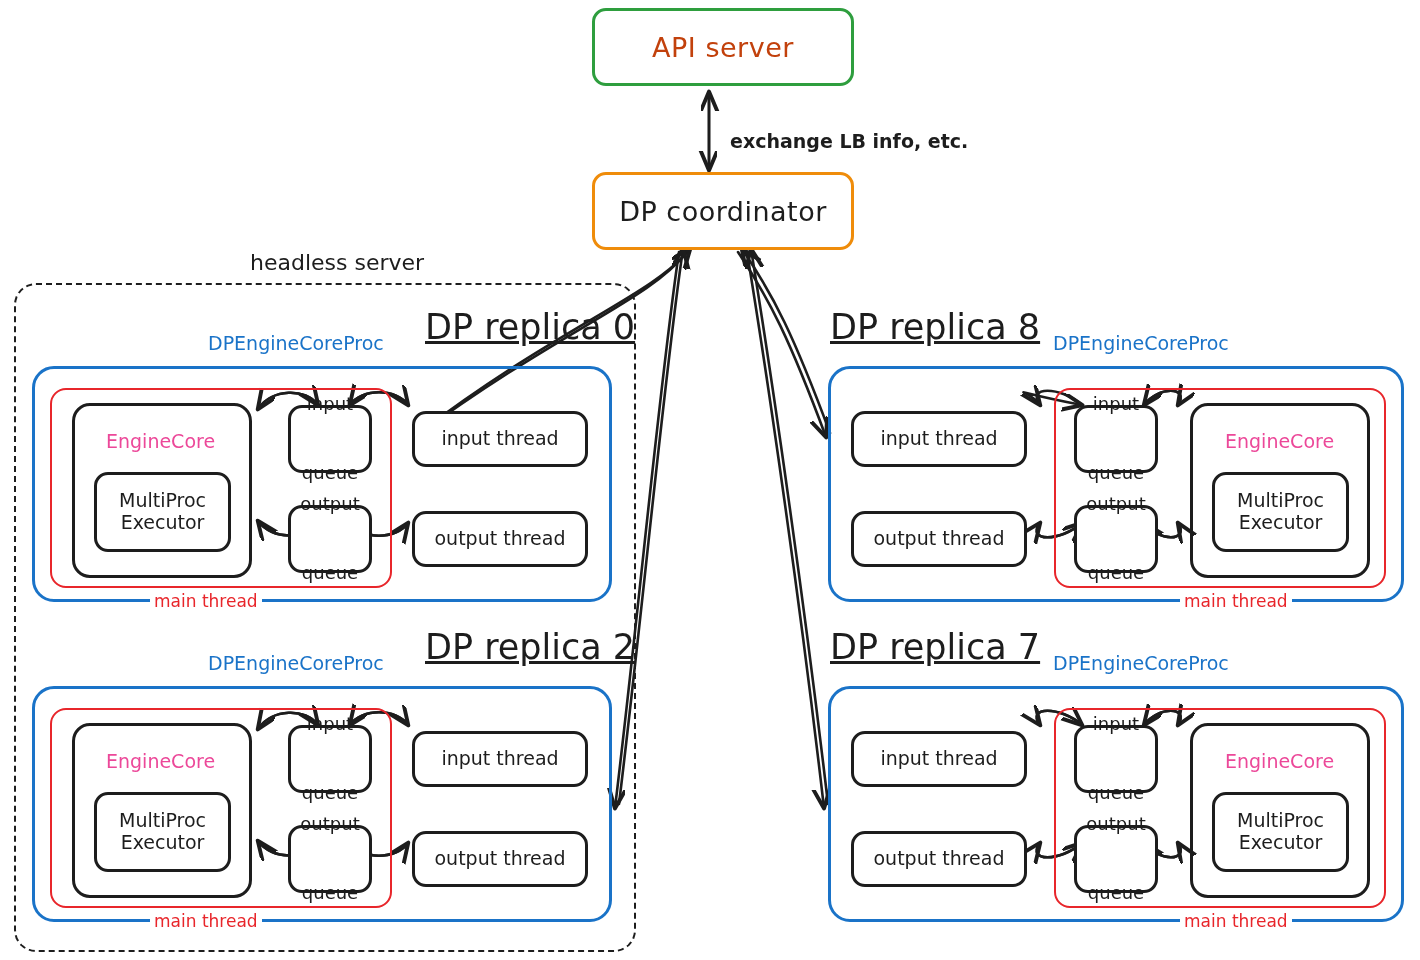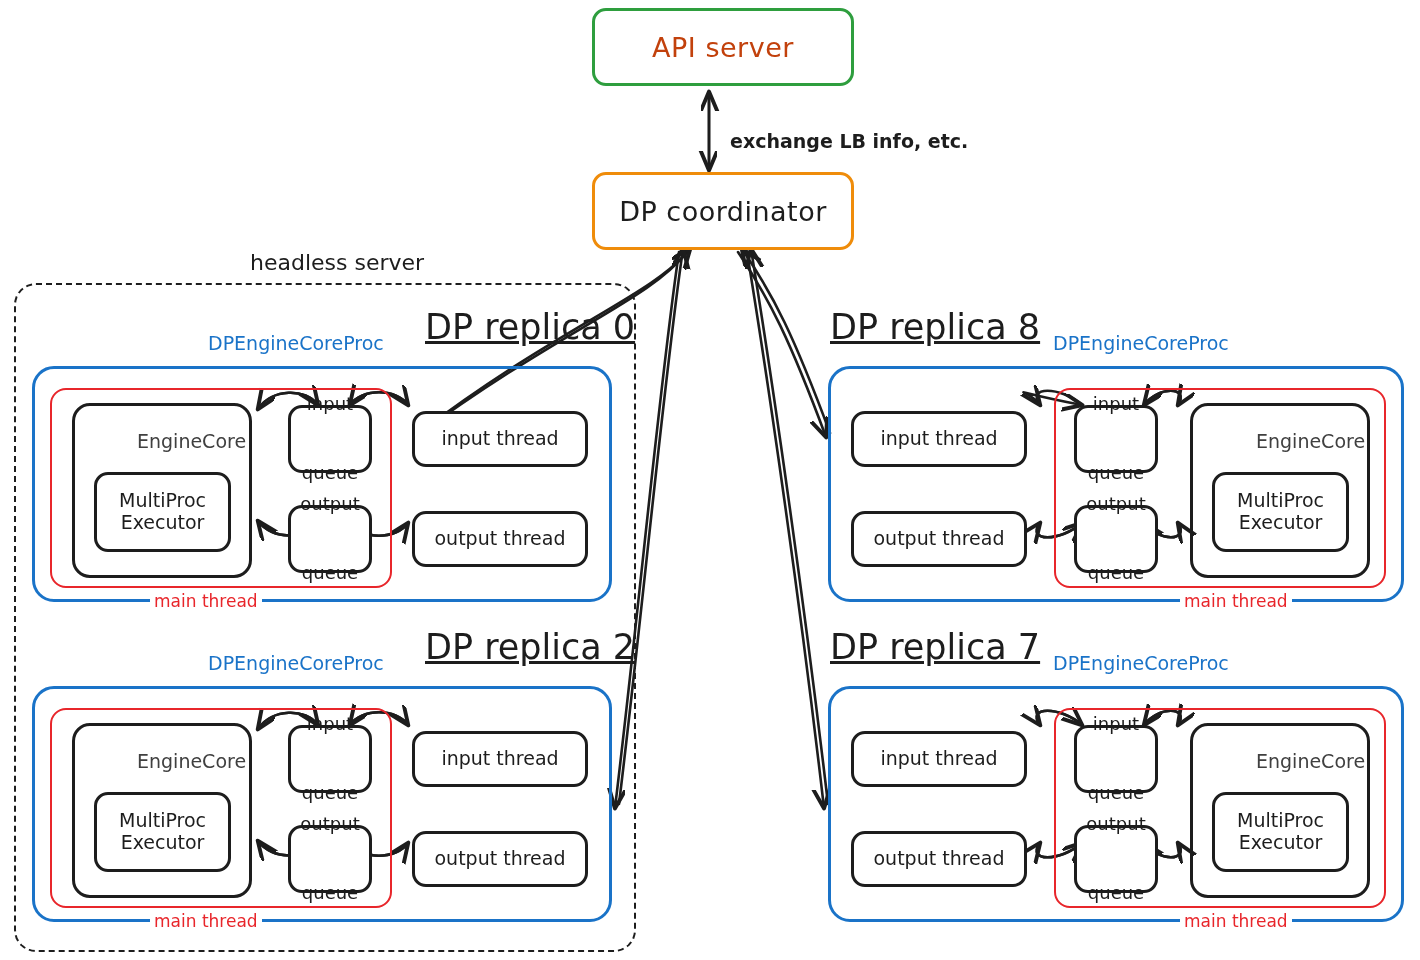--- a/index.html
+++ b/index.html
@@ -29,21 +29,21 @@
         background:#ffffff;display:flex;align-items:center;justify-content:center;text-align:center;
         font-size:19px;color:#1d1d1d;line-height:1.15;}
   .leaf.small{font-size:18px;gap:48px;}
 
   .caption{position:absolute;font-size:22px;color:#1d1d1d;white-space:nowrap;text-align:center;}
   .caption.blue{color:#1a73c8;font-size:19px;}
   .caption.red{color:#e8262b;font-size:17px;background:#ffffff;padding:0 4px;}
   .caption.big{font-size:35px;text-decoration:underline;}
   .caption.mid{font-size:22px;}
   .edge-label{position:absolute;font-size:19px;color:#1d1d1d;white-space:nowrap;}
-  .ec-title{position:absolute;font-size:19px;color:#404040;white-space:nowrap;margin-left:31px;}
+  .ec-title{position:absolute;font-size:19px;color:#ec4899;white-space:nowrap;}
 </style>
 </head>
 <body>
 
 <div id="stage">
 
   <svg id="wires" viewBox="0 0 1420 960">
     <defs>
       <marker id="ah" markerWidth="9" markerHeight="9" refX="7.4" refY="3.2" orient="auto" markerUnits="strokeWidth">
         <path d="M0,0 L7.6,3.2 L0,6.4" fill="none" stroke="#1d1d1d" stroke-width="1.5" stroke-linecap="round" stroke-linejoin="round"></path>

